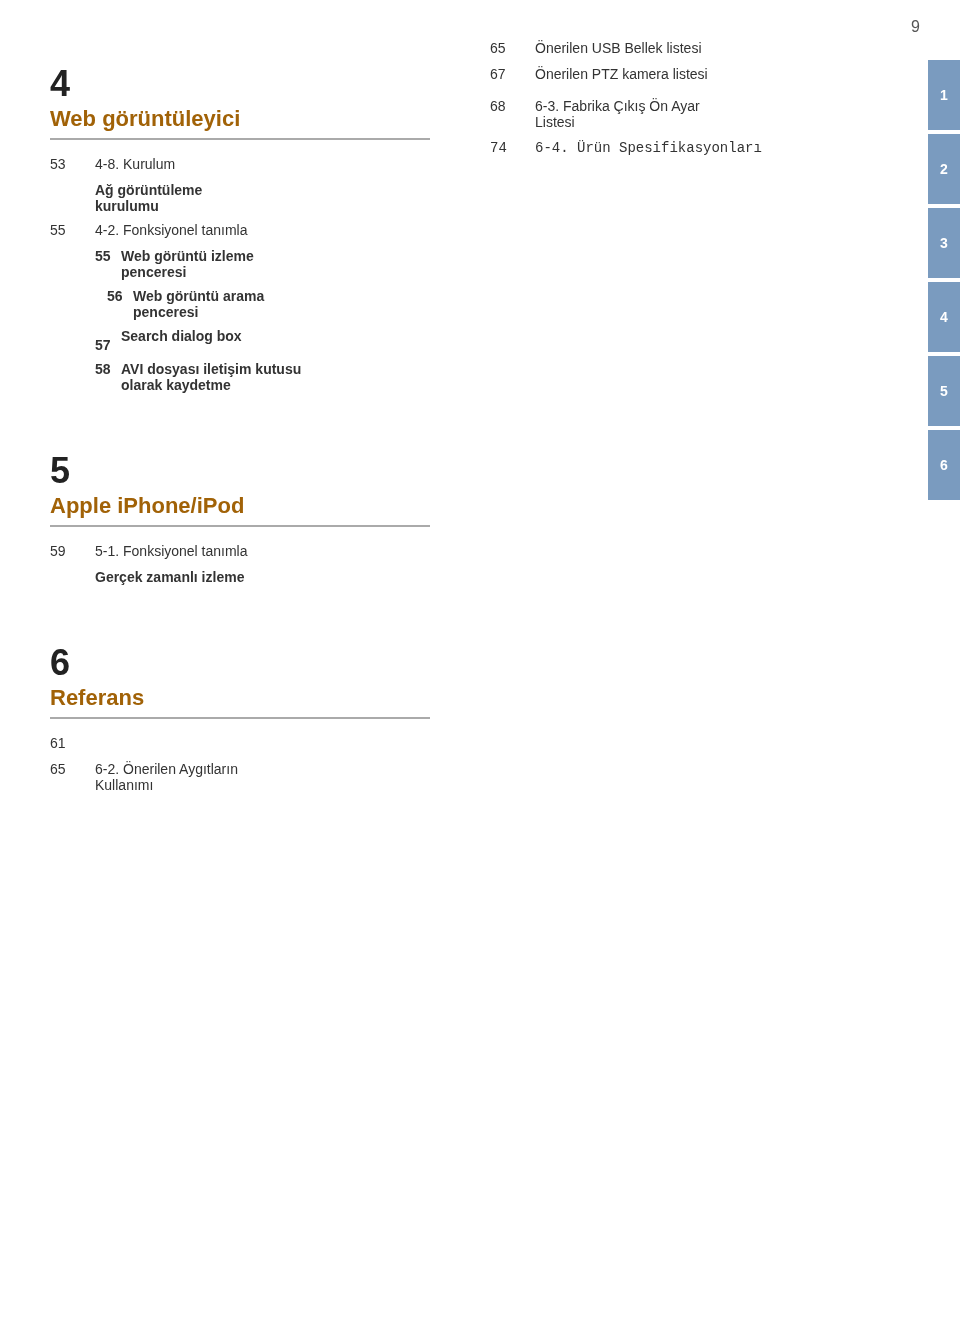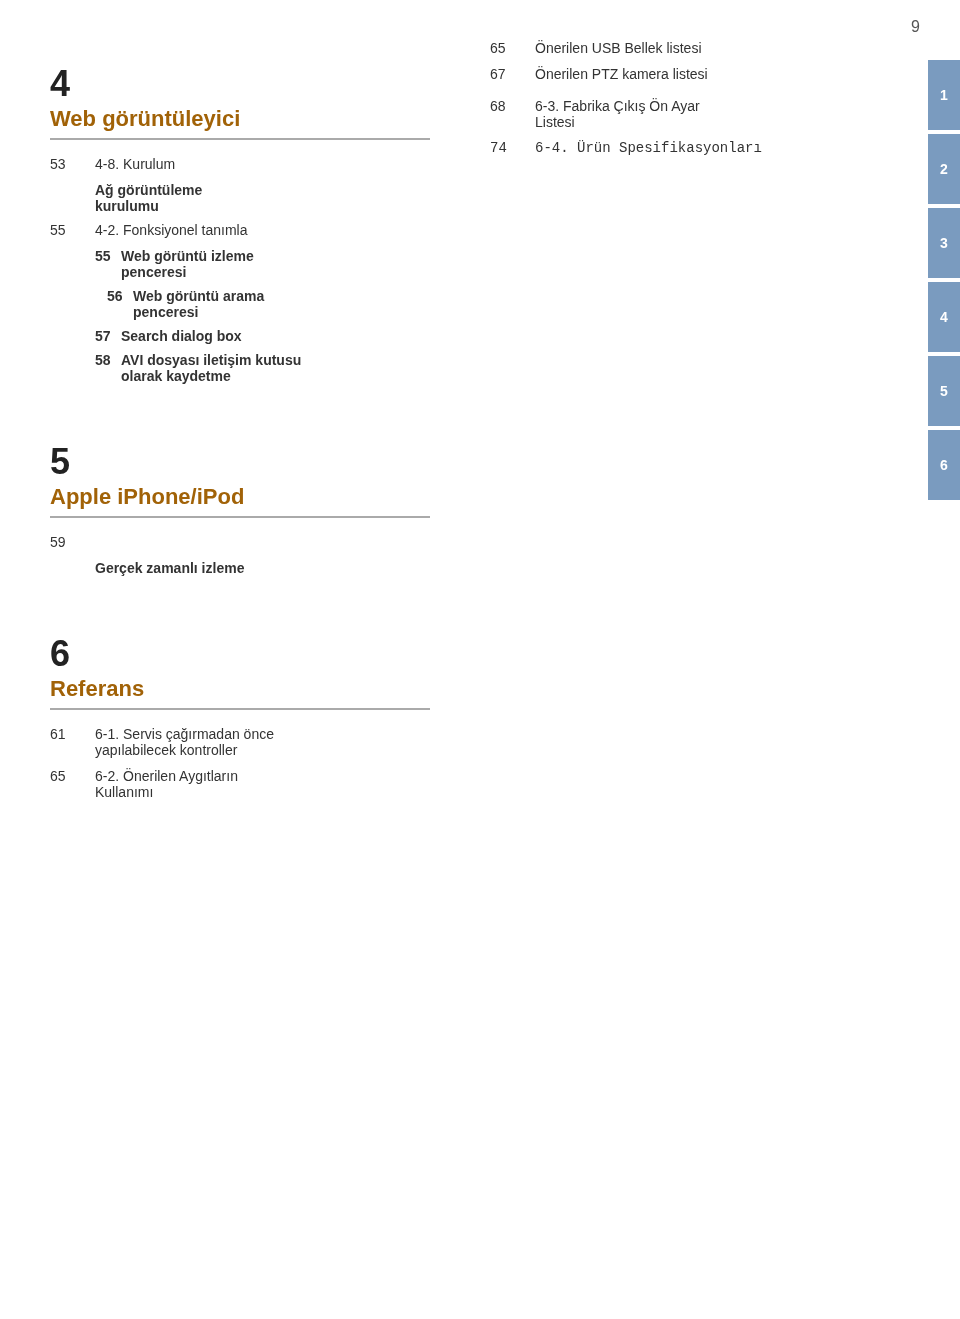--- a/index.html
+++ b/index.html
@@ -189,21 +189,21 @@
 
         <div class="toc-sub-entry">
           <span class="toc-label" style="display:flex; gap: 6px; margin-left: 12px;">
             <span style="width:20px; flex-shrink:0;">56</span>
             <span>Web görüntü arama<br>penceresi</span>
           </span>
         </div>
 
         <div class="toc-sub-entry">
           <span class="toc-label" style="display:flex; gap: 6px;">
-            <span style="width:20px; flex-shrink:0;">57</span>
+            <span style="width:20px; flex-shrink:0;margin-top:9px;">57</span>
             <span>Search dialog box</span>
           </span>
         </div>
 
         <div class="toc-sub-entry">
           <span class="toc-label" style="display:flex; gap: 6px;">
             <span style="width:20px; flex-shrink:0;">58</span>
             <span>AVI dosyası iletişim kutusu<br>olarak kaydetme</span>
           </span>
         </div>
@@ -212,38 +212,38 @@
     </div>
 
     <div class="section-block" style="margin-top: 60px;">
       <div class="section-number">5</div>
       <div class="section-title">Apple iPhone/iPod</div>
 
       <div class="toc-entries">
 
         <div class="toc-entry">
           <span class="page-num">59</span>
+          <span class="toc-label">5-1. Fonksiyonel tanımla</span>
         </div>
 
         <div class="toc-sub-entry">
           <span class="toc-label">Gerçek zamanlı izleme</span>
         </div>
 
       </div>
     </div>
 
     <div class="section-block" style="margin-top: 60px;">
       <div class="section-number">6</div>
       <div class="section-title">Referans</div>
 
       <div class="toc-entries">
 
         <div class="toc-entry">
           <span class="page-num">61</span>
-          <span class="toc-label">6-1. Servis çağırmadan önce<br>yapılabilecek kontroller</span>
         </div>
 
         <div class="toc-entry">
           <span class="page-num">65</span>
           <span class="toc-label">6-2. Önerilen Aygıtların<br>Kullanımı</span>
         </div>
 
       </div>
     </div>
 

